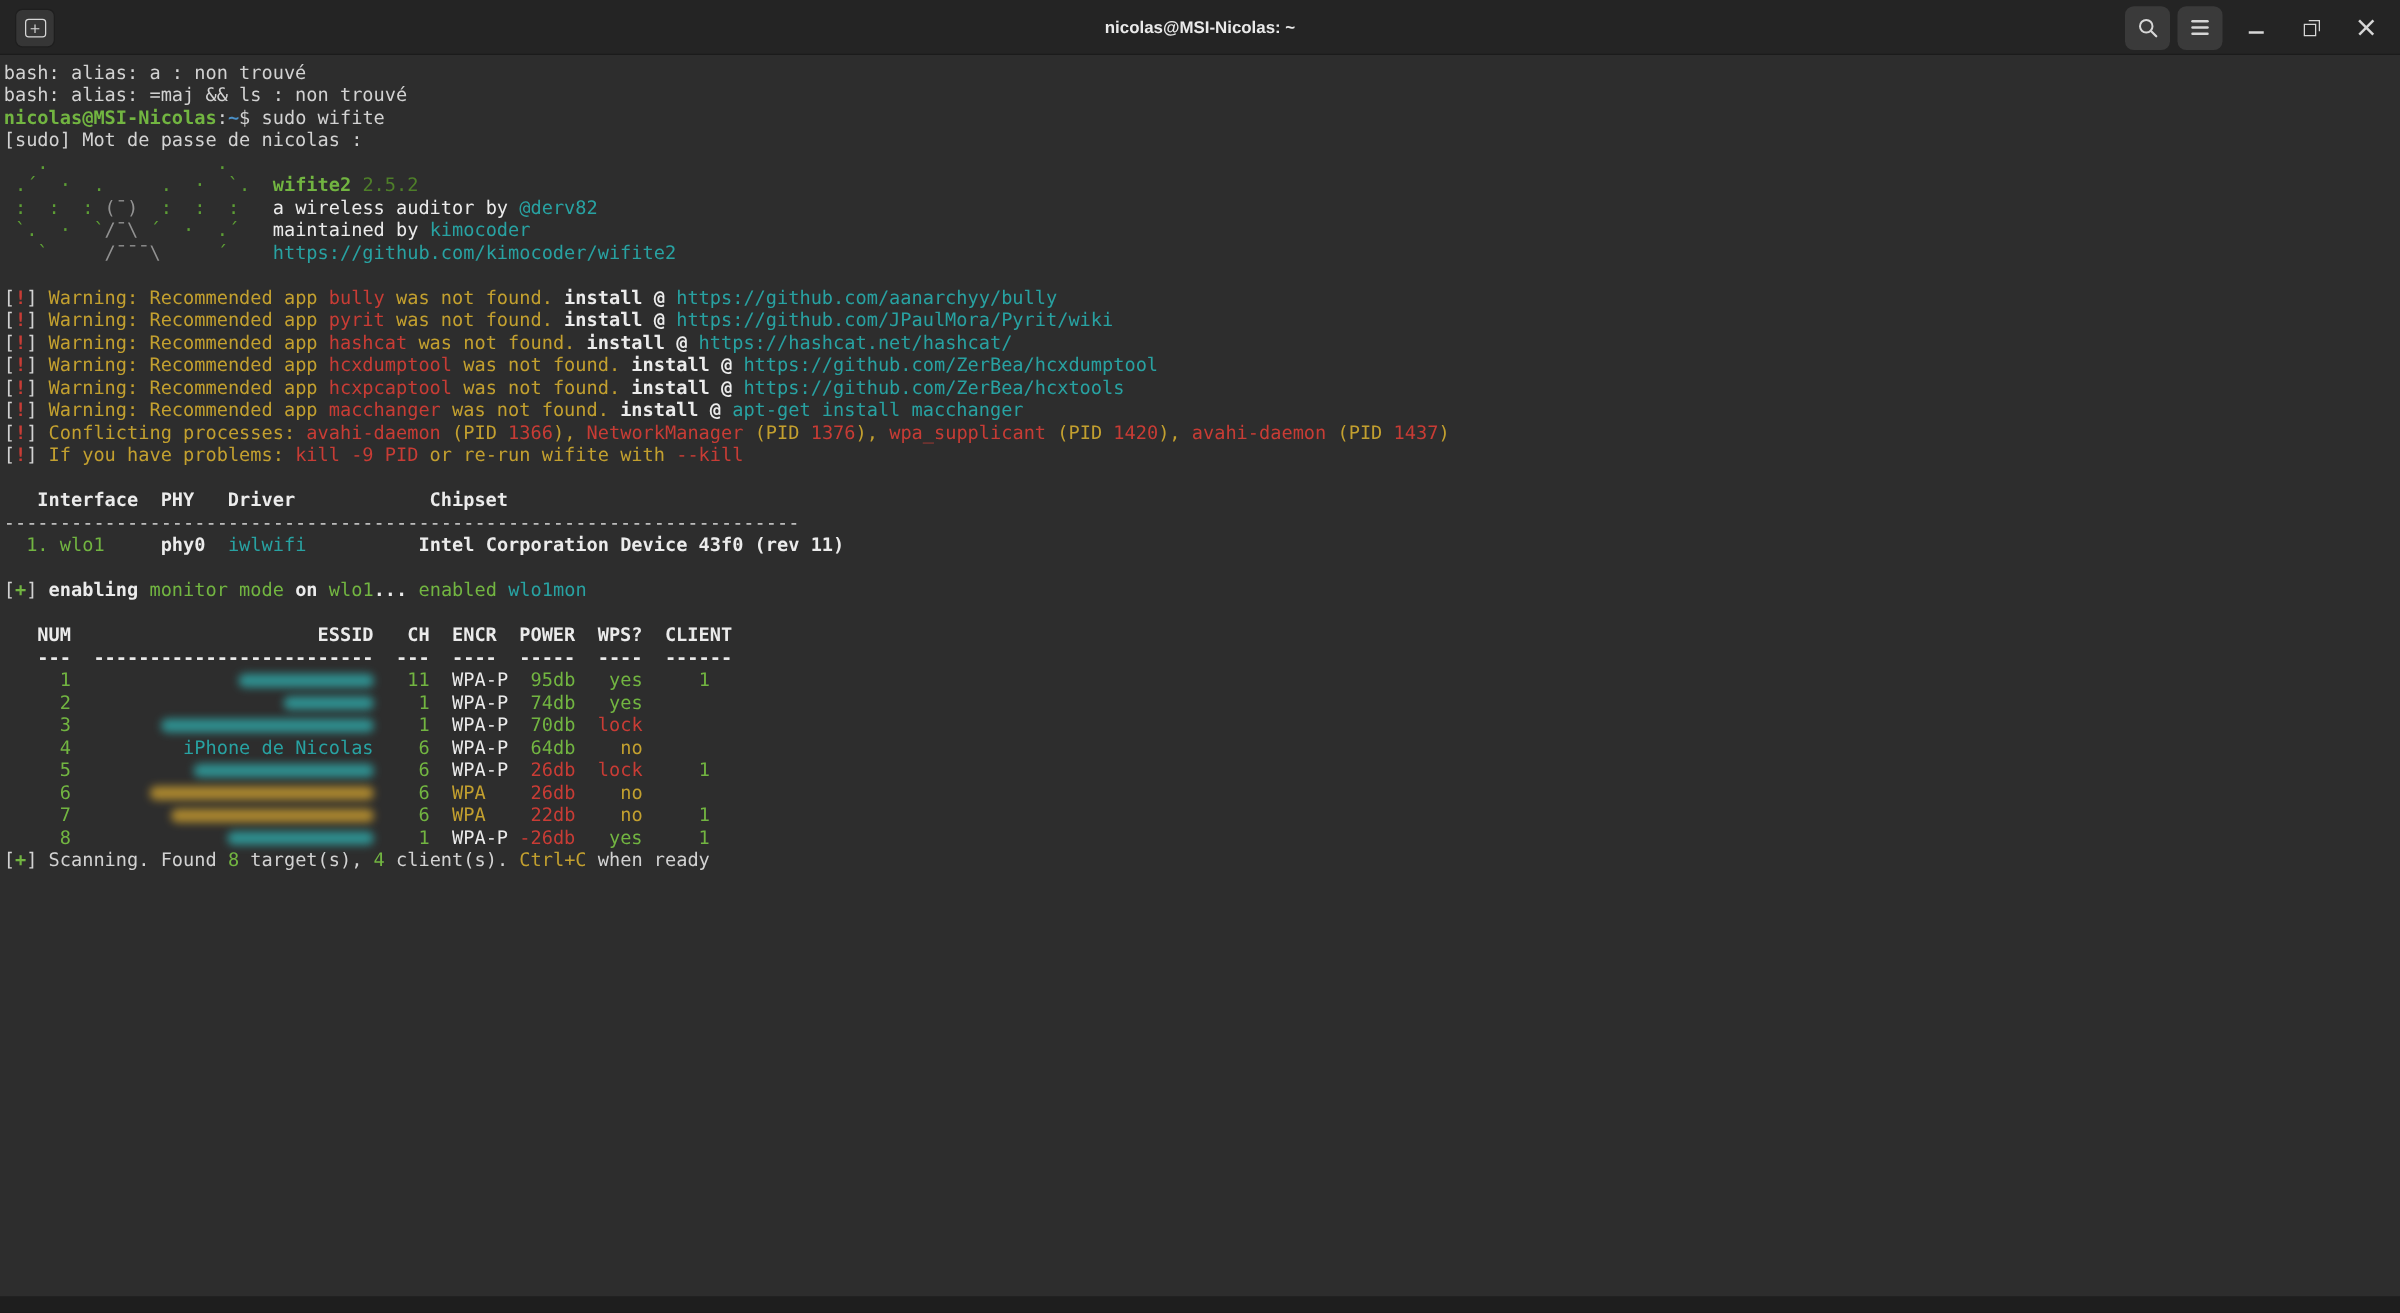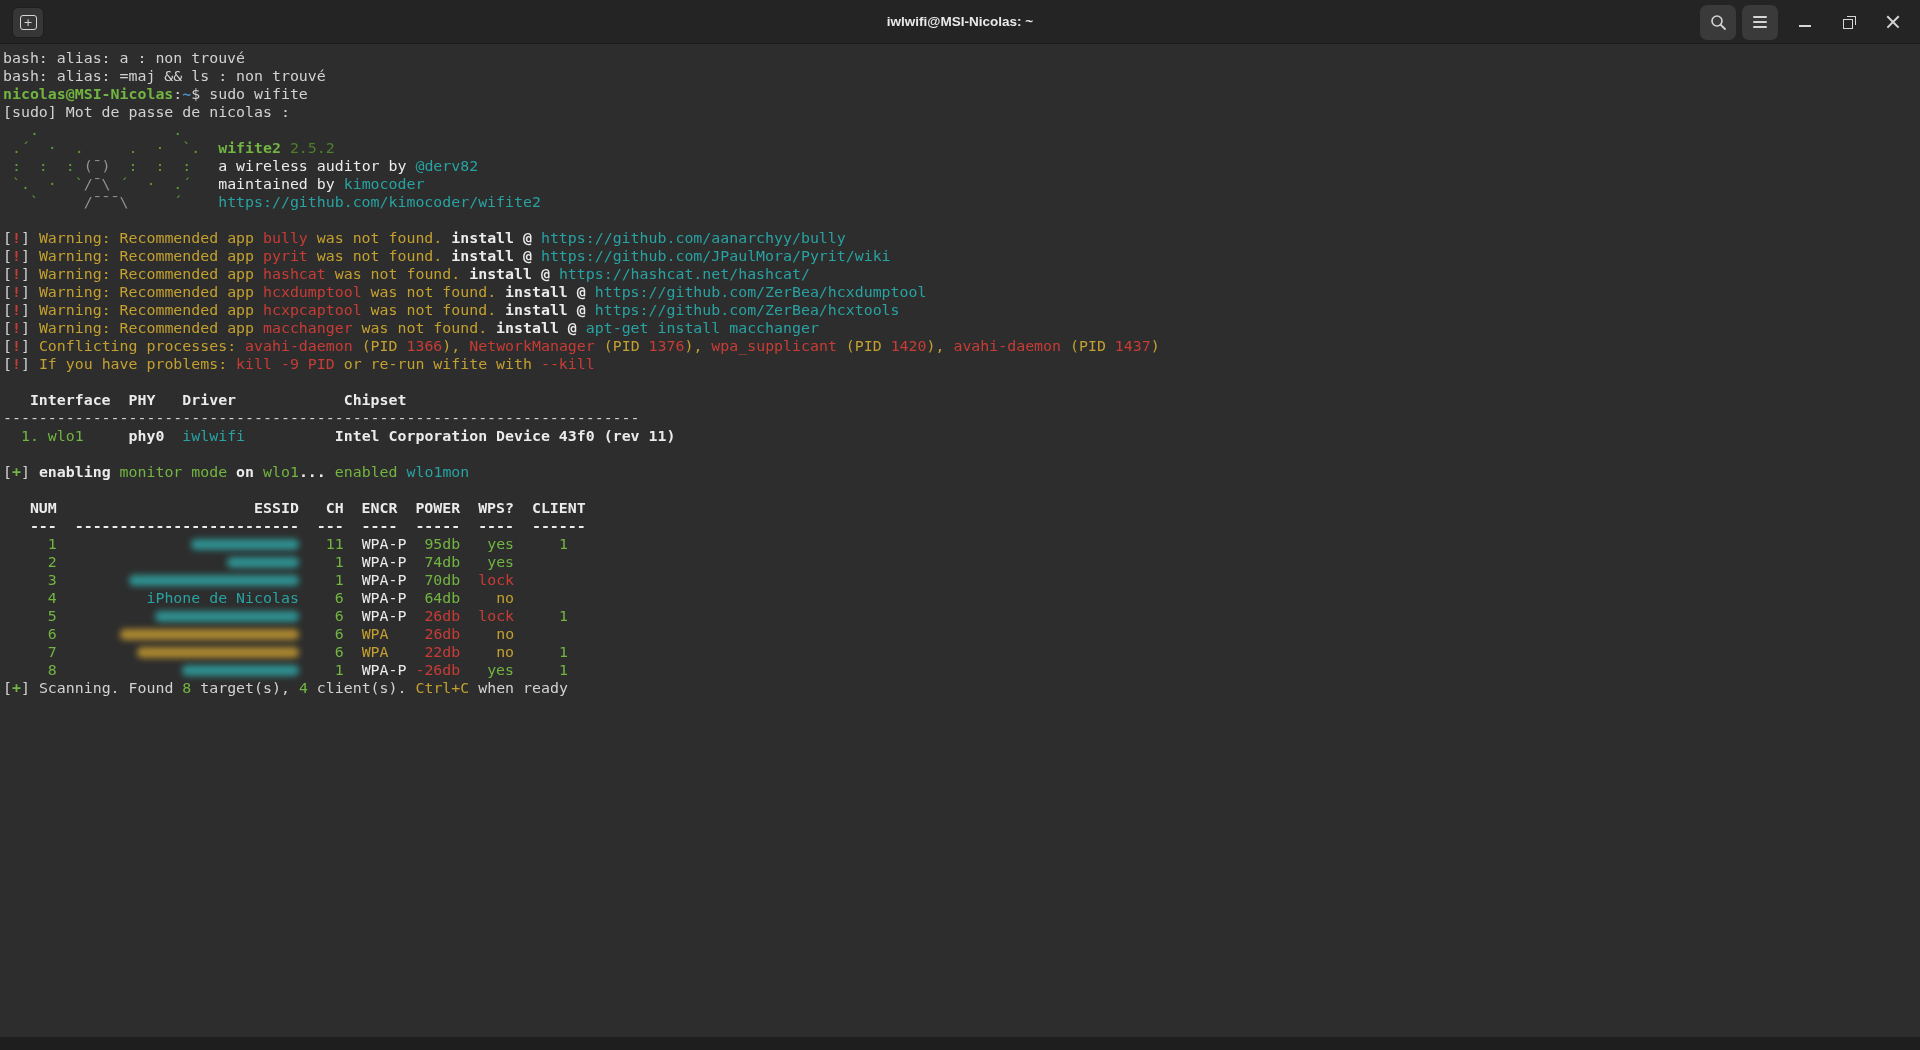--- a/index.html
+++ b/index.html
@@ -37,21 +37,21 @@
 </style>
 </head>
 <body>
 
 <div class="window">
 
   <div class="titlebar">
     <div class="newtab-btn">
       <div class="newtab-glyph"></div>
     </div>
-    <div class="tb-title">iwlwifi@MSI-Nicolas: ~</div>
+    <div class="tb-title">nicolas@MSI-Nicolas: ~</div>
     <div class="tb-right">
       <div class="icon-btn">
         <svg width="17" height="17" viewBox="0 0 17 17">
           <circle cx="7" cy="7" r="5" fill="none" stroke="#d6d6d6" stroke-width="1.6"></circle>
           <line x1="10.8" y1="10.8" x2="15" y2="15" stroke="#d6d6d6" stroke-width="1.8" stroke-linecap="round"></line>
         </svg>
       </div>
       <div class="icon-btn">
         <div class="menu-glyph">
             <i></i>

